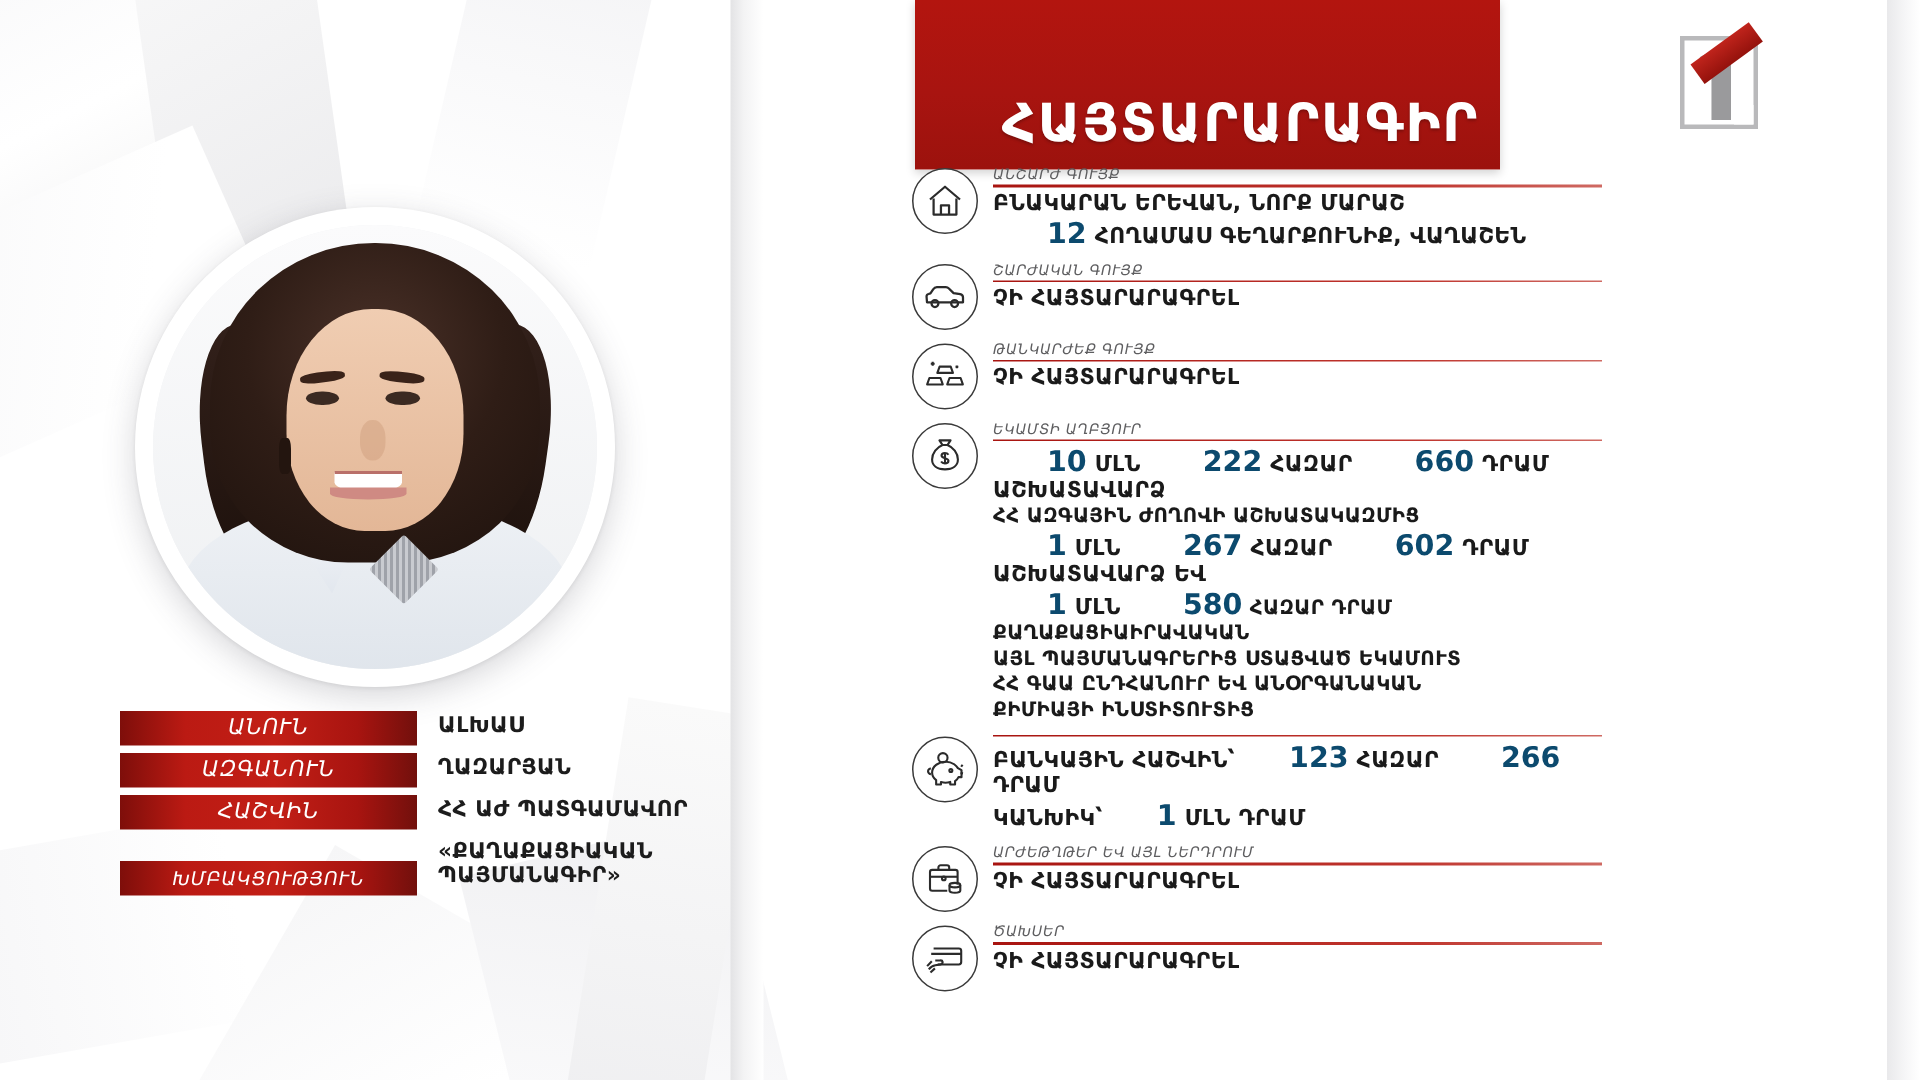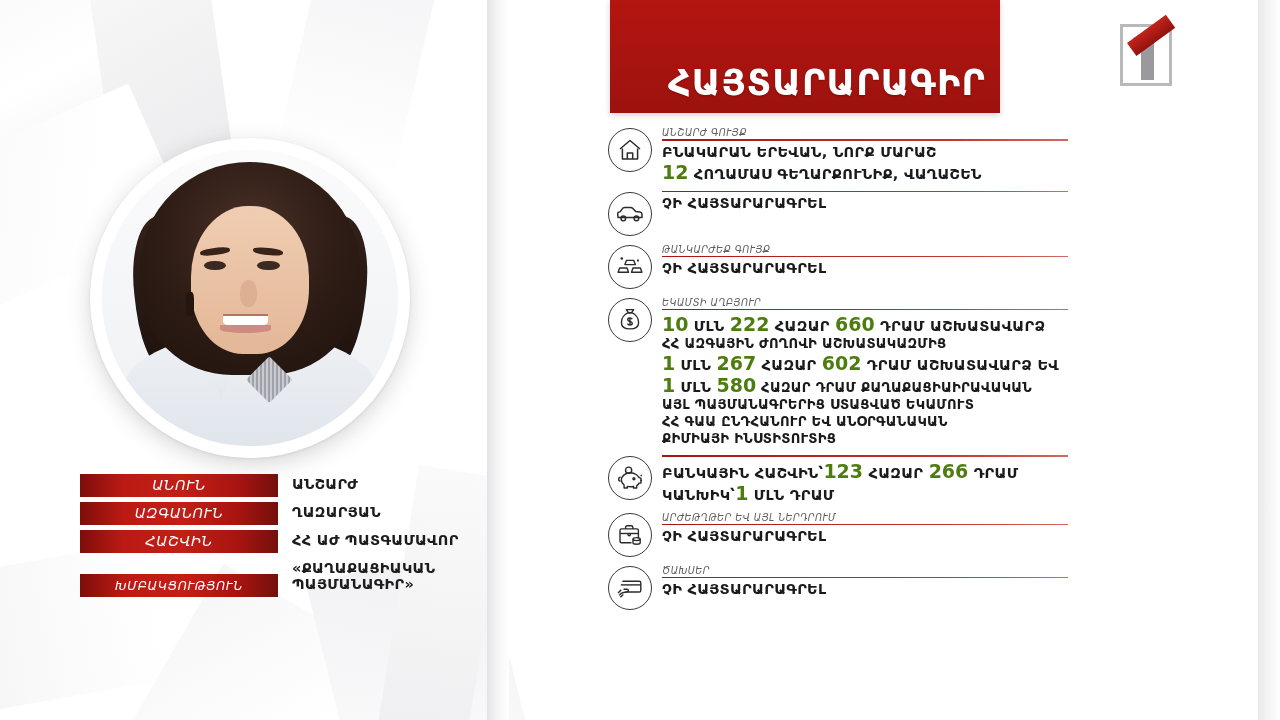--- a/index.html
+++ b/index.html
@@ -206,21 +206,21 @@
     text-align:right;
     color:#ffffff;
     font-size:35px;
     font-weight:bold;
     letter-spacing:1.2px;
     text-shadow:0 1px 2px rgba(0,0,0,0.25);
     white-space:nowrap;
   }
 
   
-  .sections { position:absolute; left:608px; top:126px; width:460px; }
+  .sections { position:absolute; left:608px; top:110px; width:460px; }
   .sec { position:relative; display:flex; align-items:flex-start; margin-bottom:7px; }
   .sec-icon {
     flex:0 0 auto;
     width:44px; height:44px;
     border-radius:50%;
     border:1.6px solid #3a3a3a;
     display:flex; align-items:center; justify-content:center;
     background:#ffffff;
     margin-top:2px;
   }
@@ -240,24 +240,25 @@
     margin-bottom:3px;
   }
   .sec-value {
     color:#1a1a1a;
     font-size:14.6px;
     font-weight:bold;
     line-height:1.16;
     letter-spacing:0.25px;
   }
   .sec-value .num {
-    color:#4d7c0f;
+    color:#0c4a6e;
     font-size:19px;
     font-weight:bold;
     letter-spacing:0;
+    margin-left:36px;
   }
   .sec-value .sml { font-size:13.2px; }
 </style>
 </head>
 <body>
 
 <div id="stage">
 
   <div class="bg-layer">
     <div class="shard s1"></div>
@@ -298,21 +299,21 @@
       <div class="ph-mouth"></div>
         <div class="ph-lip"></div>
       <div class="ph-earring"></div>
       <div class="ph-brooch"></div>
     </div>
   </div>
 
   <div class="info-rows">
       <div class="info-row">
         <div class="info-tag">ԱՆՈՒՆ</div>
-        <div class="info-val">ԱՆՇԱՐԺ</div>
+        <div class="info-val">ԱԼԽԱՍ</div>
       </div>
       <div class="info-row">
         <div class="info-tag">ԱԶԳԱՆՈՒՆ</div>
         <div class="info-val">ՂԱԶԱՐՅԱՆ</div>
       </div>
       <div class="info-row">
         <div class="info-tag">ՀԱՇՎԻՆ</div>
         <div class="info-val">ՀՀ ԱԺ ՊԱՏԳԱՄԱՎՈՐ</div>
       </div>
       <div class="info-row">
@@ -342,20 +343,21 @@
       </div>
       <div class="sec">
         <div class="sec-icon">
           <svg width="28" height="22" viewBox="0 0 28 22" fill="none" stroke="#2b2b2b" stroke-width="1.5" stroke-linejoin="round">
             <path d="M2 14.5h24v-3.2c0-1.1-.8-2-1.9-2.2l-4.4-.7-3.1-3.1a3 3 0 0 0-2.1-.9H8.6c-1 0-1.9.5-2.4 1.4L4.3 8.6 3 9c-.8.2-1.3.9-1.3 1.7z"></path>
             <circle cx="7.3" cy="15.4" r="2.3"></circle>
             <circle cx="20.4" cy="15.4" r="2.3"></circle>
           </svg>
         </div>
         <div class="sec-body">
+          <div class="sec-label">ՇԱՐԺԱԿԱՆ ԳՈՒՅՔ</div>
           <div class="sec-rule"></div>
           <div class="sec-value"><span>ՉԻ ՀԱՅՏԱՐԱՐԱԳՐԵԼ</span></div>
         </div>
       </div>
       <div class="sec">
         <div class="sec-icon">
           <svg width="28" height="24" viewBox="0 0 28 24" fill="none" stroke="#2b2b2b" stroke-width="1.4" stroke-linejoin="round">
             <path d="M10.4 5.4h7.4l1.5 4.2H8.9z"></path>
             <path d="M3.6 13h7.4l1.5 4.3H2.1z"></path>
             <path d="M17 13h7.4l1.5 4.3H15.5z"></path>

